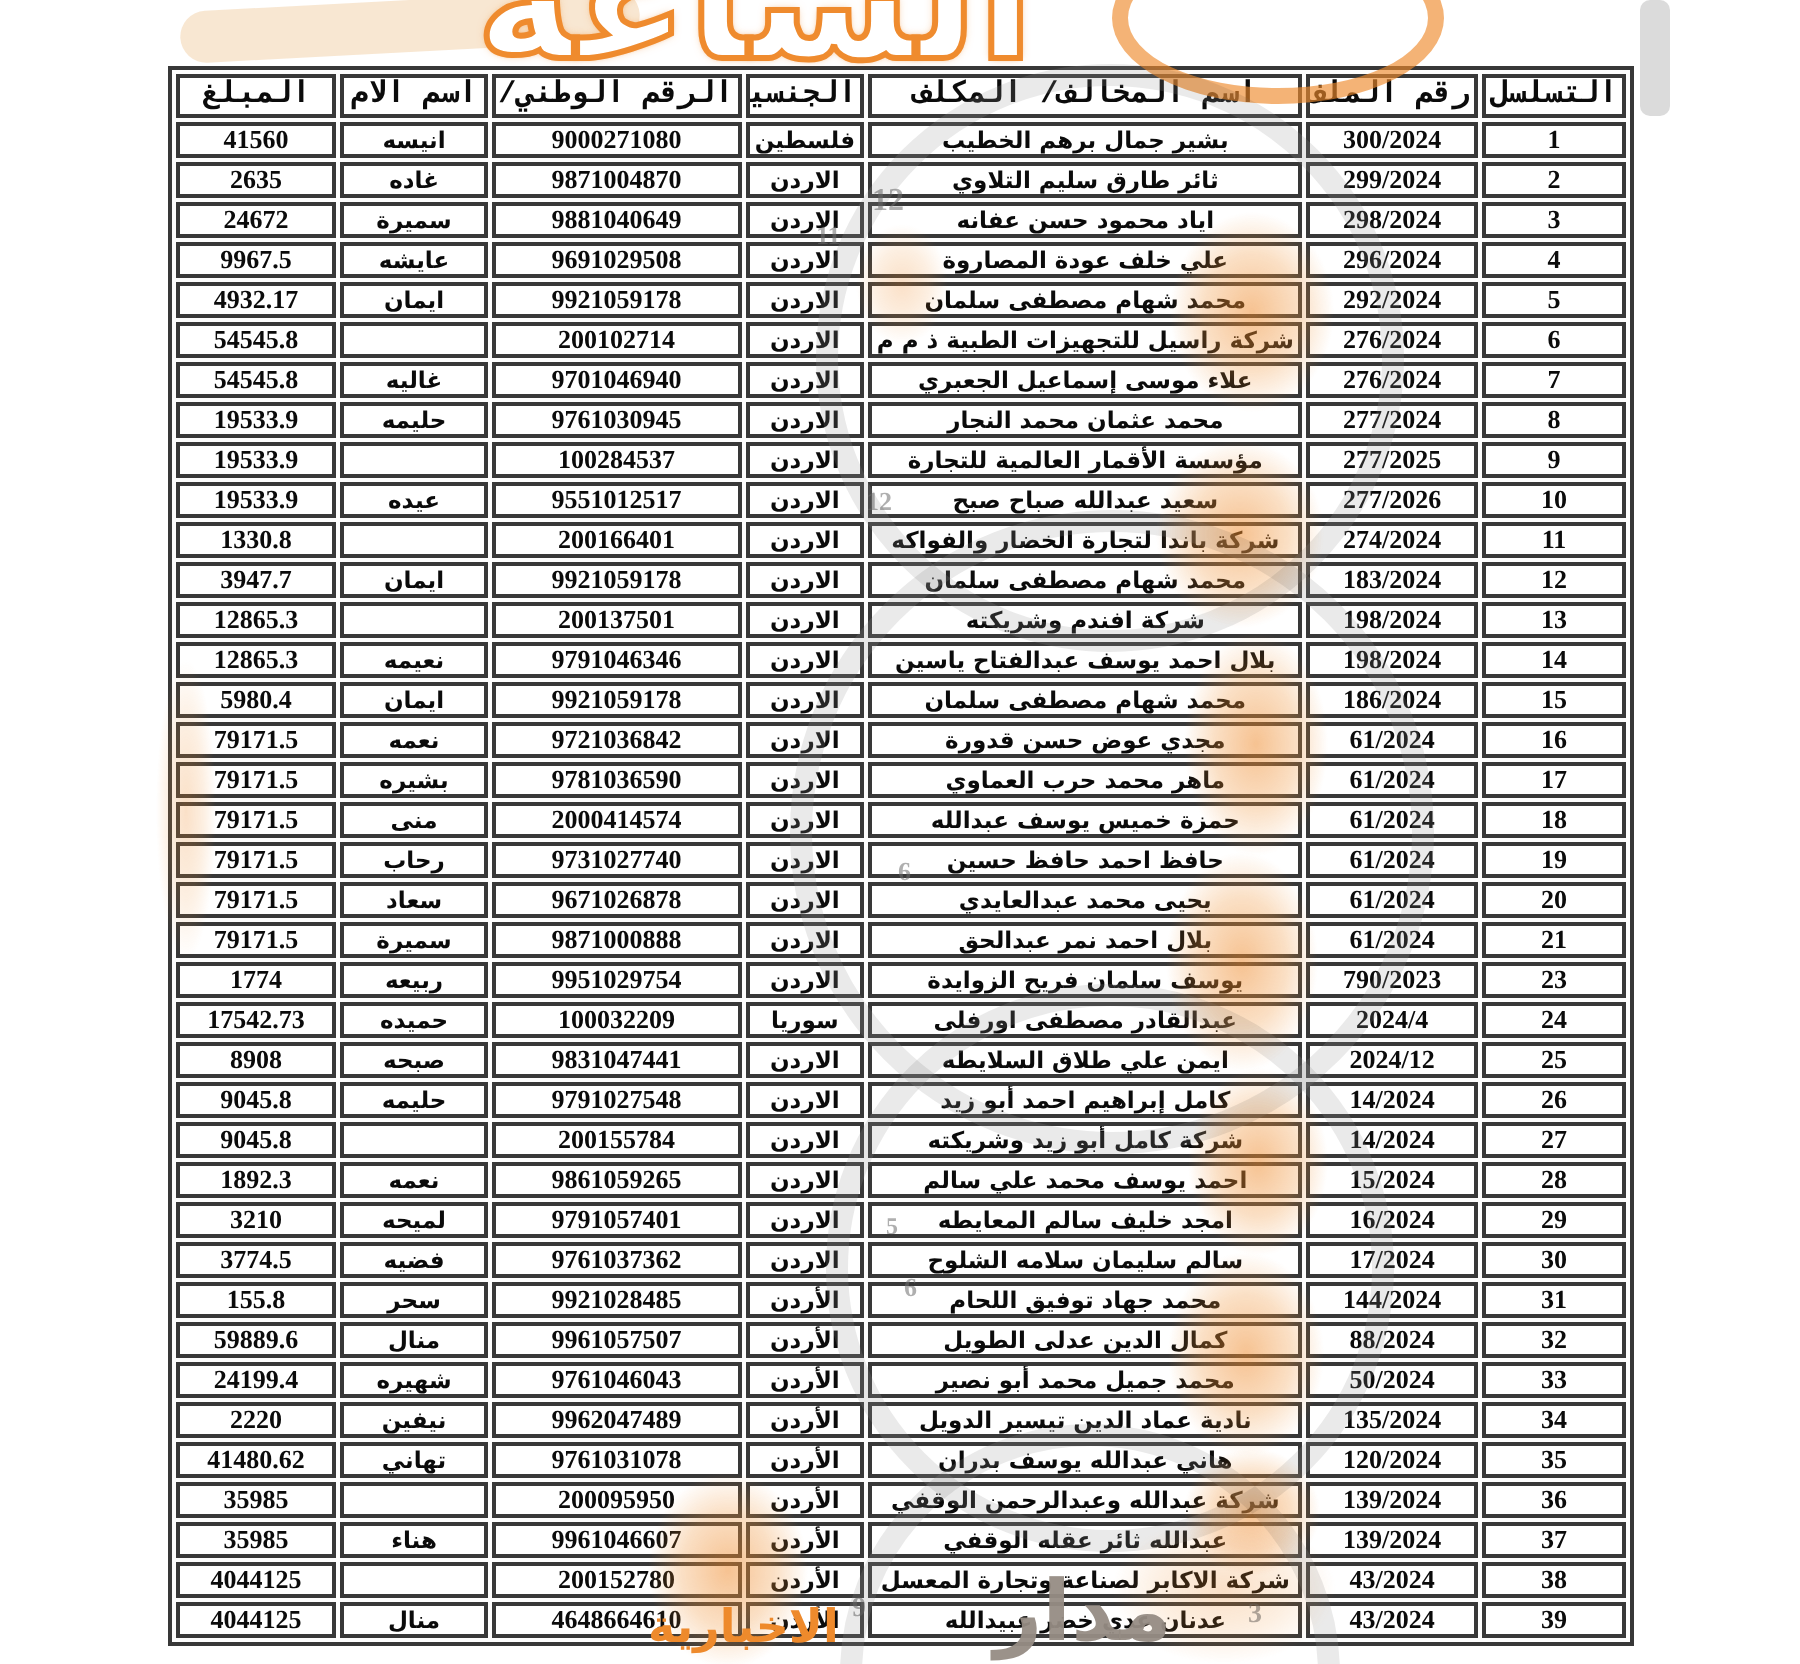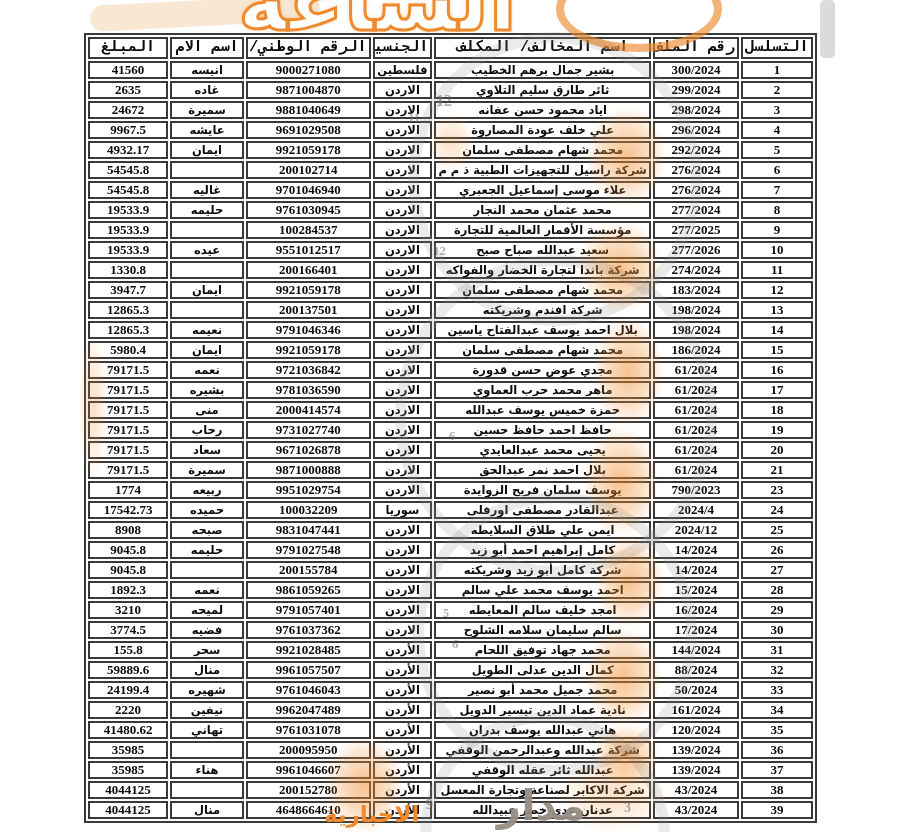--- a/index.html
+++ b/index.html
@@ -377,21 +377,21 @@
     <td class="num">33</td>
     <td class="num">50/2024</td>
     <td>محمد جميل محمد أبو نصير</td>
     <td>الأردن</td>
     <td class="num">9761046043</td>
     <td>شهيره</td>
     <td class="num">24199.4</td>
   </tr>
       <tr>
     <td class="num">34</td>
-    <td class="num">161/2024</td>
+    <td class="num">135/2024</td>
     <td>نادية عماد الدين تيسير الدويل</td>
     <td>الأردن</td>
     <td class="num">9962047489</td>
     <td>نيفين</td>
     <td class="num">2220</td>
   </tr>
       <tr>
     <td class="num">35</td>
     <td class="num">120/2024</td>
     <td>هاني عبدالله يوسف بدران</td>

